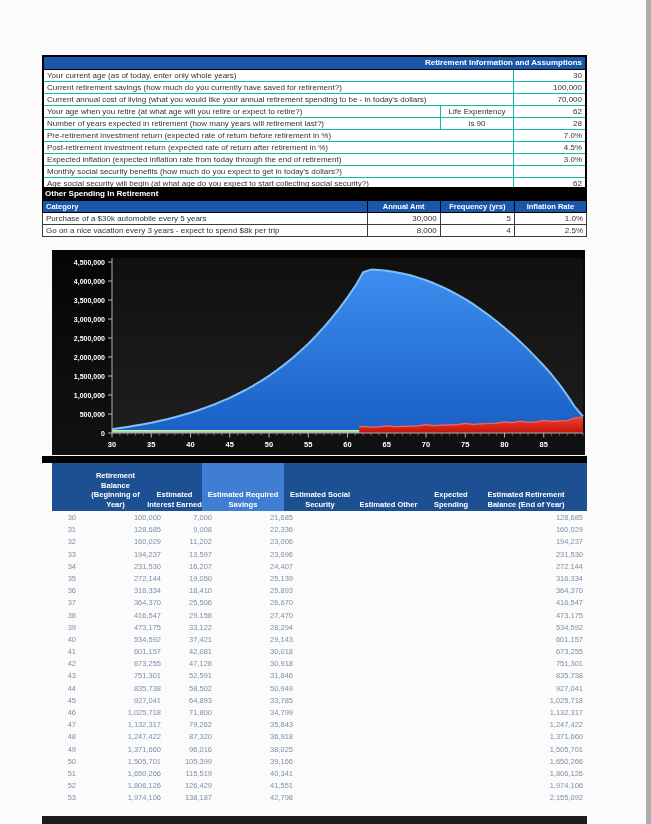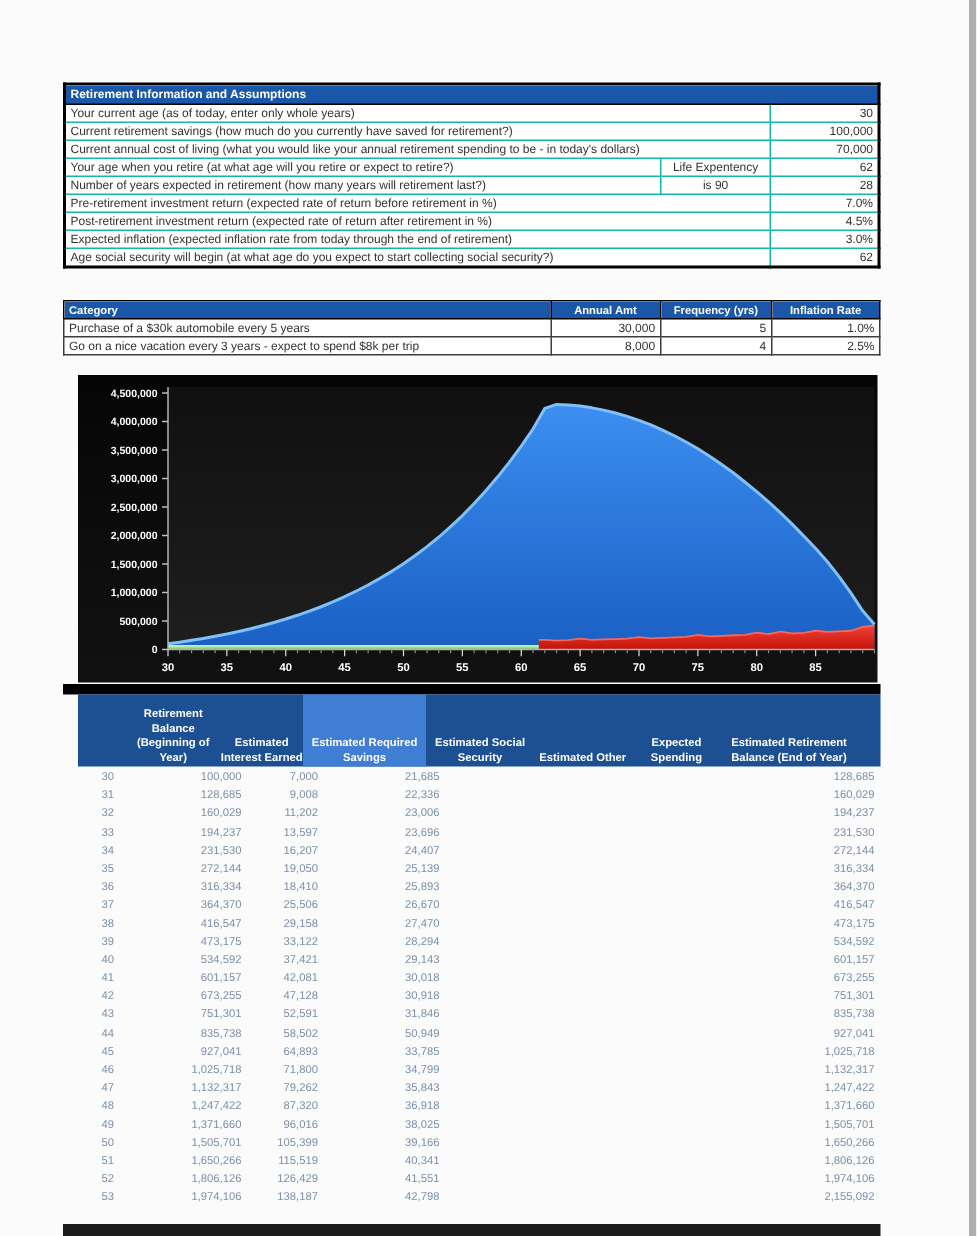--- a/index.html
+++ b/index.html
@@ -26,21 +26,21 @@
     font-size:8px;color:#333;
   }
   .assumptions td,.assumptions th{
     border:1px solid #14b8a6;
     height:11px;line-height:11px;
     padding:0 3px;
     white-space:nowrap;overflow:hidden;
   }
   .assumptions th.title{
     background:#1a57a8;color:#fff;font-weight:bold;
-    text-align:left;height:12px;line-height:12px;
+    text-align:right;height:12px;line-height:12px;
     border:1px solid #000;
   }
   .assumptions td.lbl{text-align:left;}
   .assumptions td.note{text-align:center;}
   .assumptions td.val{text-align:right;}
   
   .section-bar{
     position:absolute;left:42px;top:187px;width:545px;height:13px;
     background:#000;color:#fff;font-size:8px;font-weight:bold;
     line-height:13px;padding-left:3px;box-sizing:border-box;
@@ -140,26 +140,31 @@
         </tr>
         <tr>
           <td class="lbl" colspan="2">Post-retirement investment return (expected rate of return after retirement in %)</td>
           <td class="val">4.5%</td>
         </tr>
         <tr>
           <td class="lbl" colspan="2">Expected inflation (expected inflation rate from today through the end of retirement)</td>
           <td class="val">3.0%</td>
         </tr>
         <tr>
+          <td class="lbl" colspan="2">Monthly social security benefits (how much do you expect to get in today's dollars?)</td>
+          <td class="val"></td>
+        </tr>
+        <tr>
           <td class="lbl" colspan="2">Age social security will begin (at what age do you expect to start collecting social security?)</td>
           <td class="val">62</td>
         </tr>
       </tbody>
   </table>
 
+  <div class="section-bar">Other Spending In Retirement</div>
   <table class="spending">
     <colgroup>
         <col style="width:324px">
         <col style="width:73px">
         <col style="width:74px">
         <col style="width:72px">
       </colgroup>
     <thead>
         <tr id="spend-head">
           <th>Category</th>

